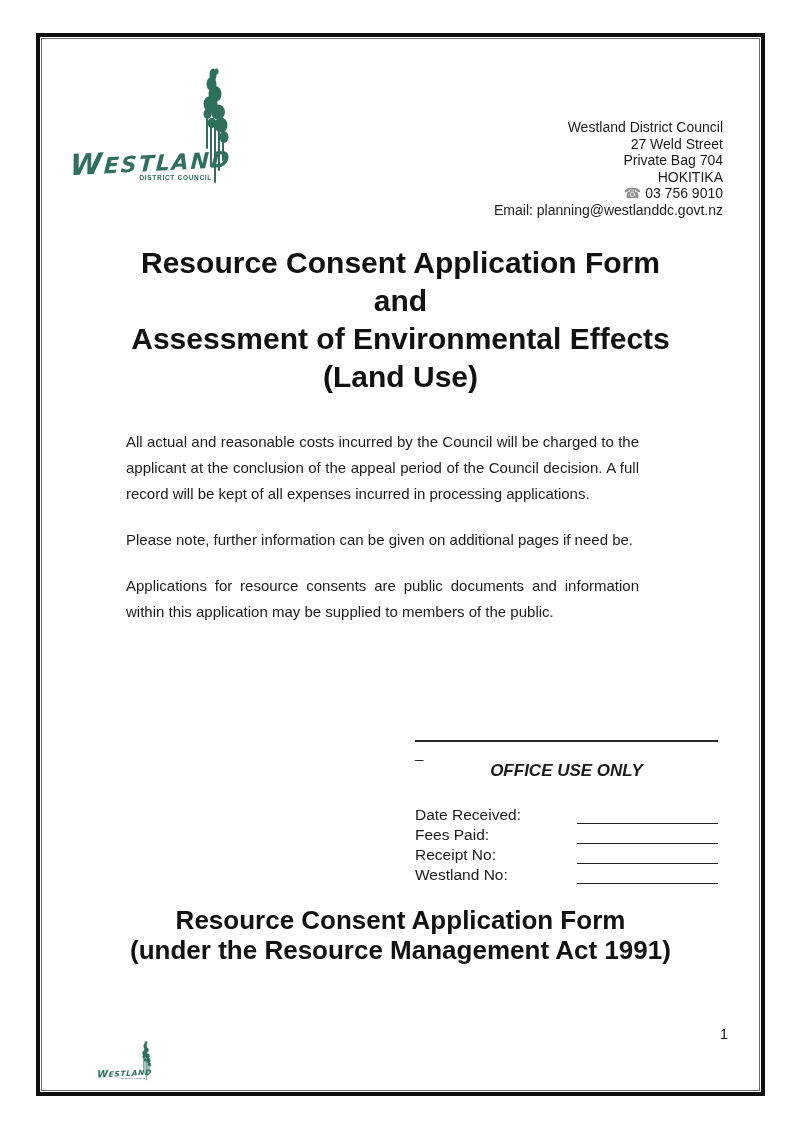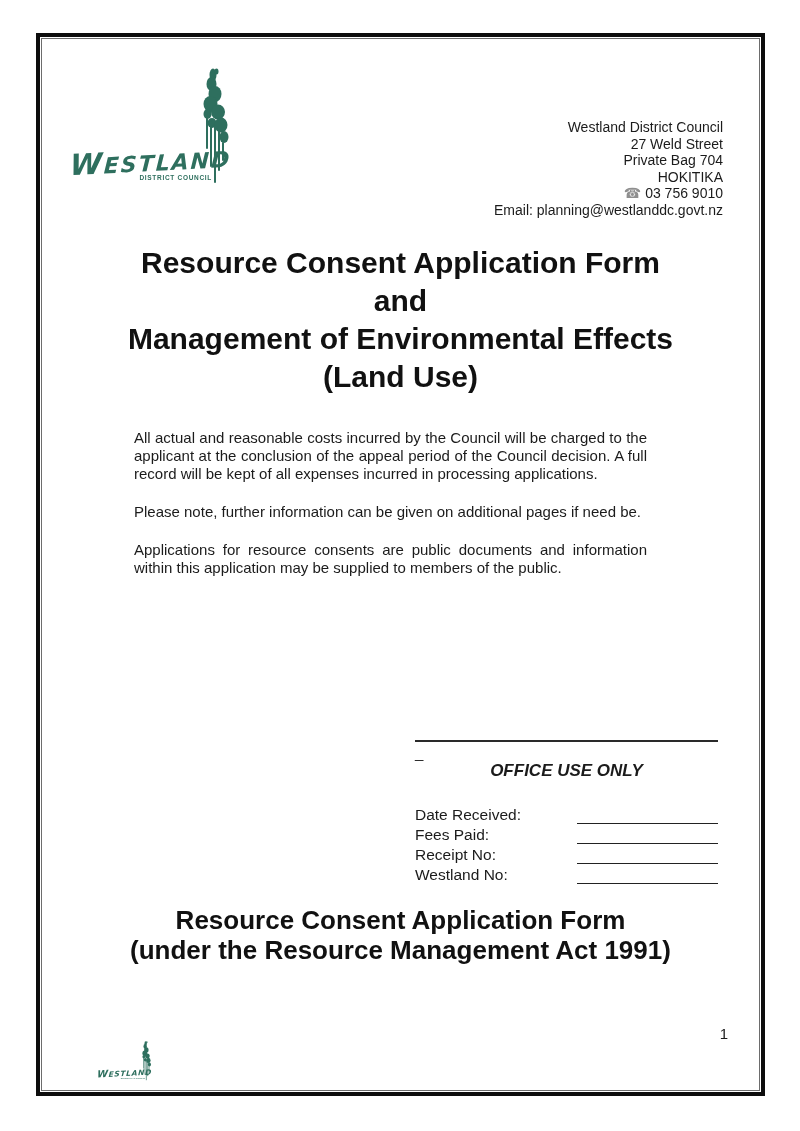--- a/index.html
+++ b/index.html
@@ -65,22 +65,22 @@
   
   .main-title {
     position:absolute; left:36px; top:244px; width:729px;
     text-align:center;
     font-size:30px; font-weight:bold; line-height:38px;
     color:#111;
   }
 
   
   .intro {
-    position:absolute; left:134px; top:429px; width:513px;
-    font-size:15px; line-height:18px;
+    position:absolute; left:126px; top:429px; width:513px;
+    font-size:15px; line-height:26px;
   }
   .intro p { text-align:justify; margin-bottom:20px; }
 
   
   .office {
     position:absolute; left:415px; top:740px; width:303px;
     font-size:15.5px;
   }
   .office-topline {
     width:303px; height:0;
@@ -161,21 +161,21 @@
     <div>27 Weld Street</div>
     <div>Private Bag 704</div>
     <div>HOKITIKA</div>
     <div><span class="phone-icon">☎</span> <span>03 756 9010</span></div>
     <div>Email: planning@westlanddc.govt.nz</div>
   </div>
 
   <div class="main-title">
     <div>Resource Consent Application Form</div>
     <div>and</div>
-    <div>Management of Environmental Effects</div>
+    <div>Assessment of Environmental Effects</div>
     <div>(Land Use)</div>
   </div>
 
   <div class="intro">
     <p>All actual and reasonable costs incurred by the Council will be charged to the applicant at the conclusion of the appeal period of the Council decision.  A full record will be kept of all expenses incurred in processing applications.</p>
     <p>Please note, further information can be given on additional pages if need be.</p>
     <p>Applications for resource consents are public documents and information within this application may be supplied to members of the public.</p>
   </div>
 
   <div class="office">

